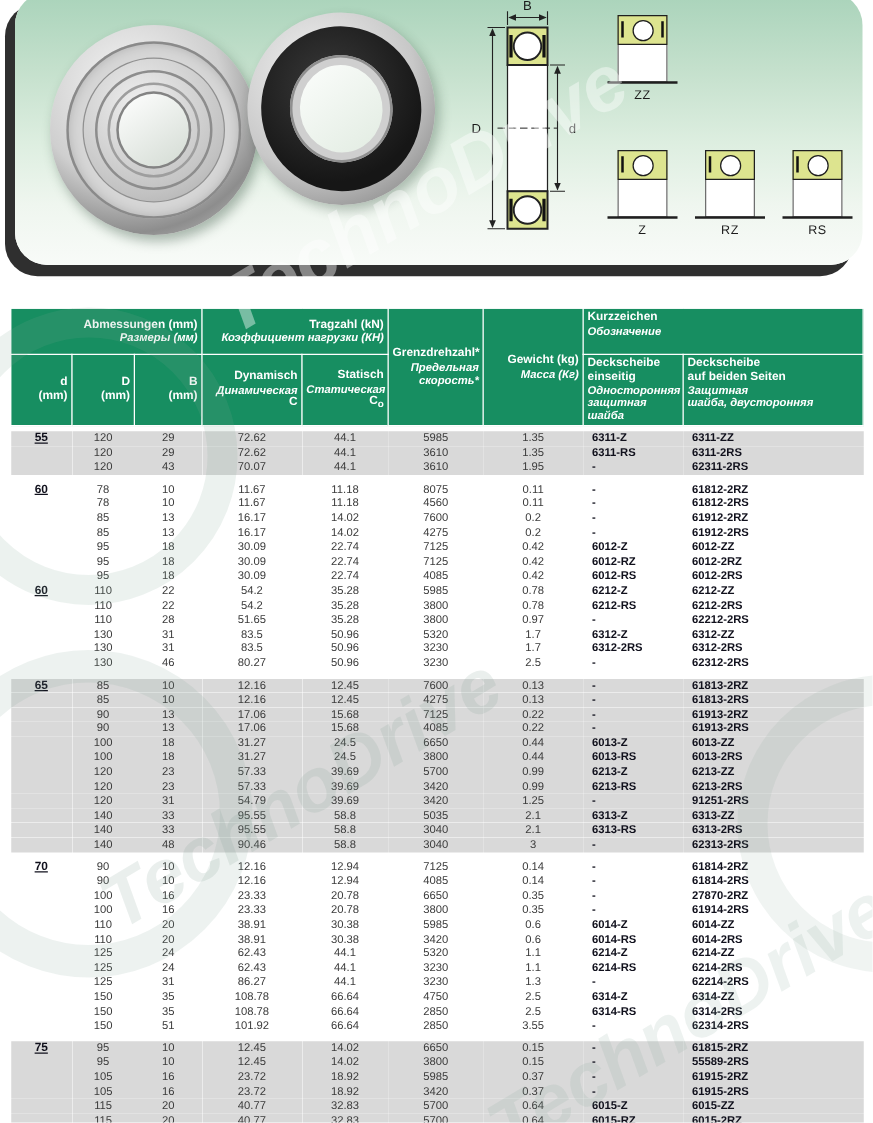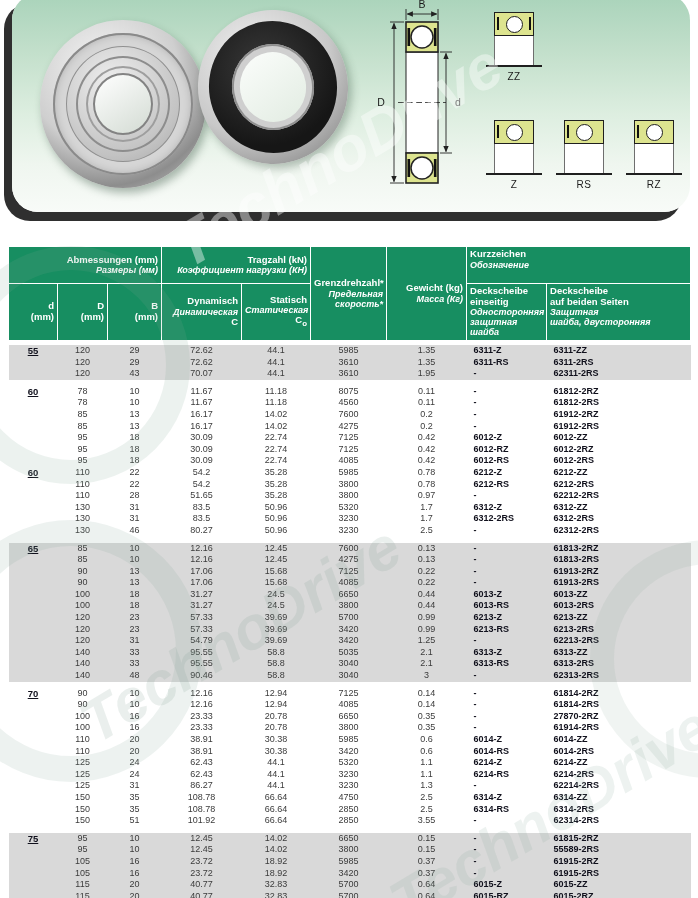--- a/index.html
+++ b/index.html
@@ -170,32 +170,32 @@
   </div>
   <div class="mini">
     <div class="mini-box">
       <div class="mini-top">
           <i class="sl"></i>
           <div class="mini-ball"></div>
         </div>
       <div class="mini-bot"></div>
         <div class="mini-base"></div>
     </div>
-    <div class="mini-label">RS</div>
+    <div class="mini-label">RZ</div>
   </div>
   <div class="mini">
     <div class="mini-box">
       <div class="mini-top">
           <i class="sl"></i>
           <div class="mini-ball"></div>
         </div>
       <div class="mini-bot"></div>
         <div class="mini-base"></div>
     </div>
-    <div class="mini-label">RZ</div>
+    <div class="mini-label">RS</div>
   </div>
 </div>
 
 <div class="tbl-wrap">
   <table>
     <colgroup>
       <col class="w0">
         <col class="w1">
         <col class="w2">
         <col class="w3">
@@ -541,21 +541,21 @@
         </tr>
         <tr class="gray">
           <td class="c0"></td>
           <td class="c1">120</td>
           <td class="c2">31</td>
           <td class="c3">54.79</td>
           <td class="c4">39.69</td>
           <td class="c5">3420</td>
           <td class="c6">1.25</td>
           <td class="c7">-</td>
-          <td class="c8">62213-2RS</td>
+          <td class="c8">91251-2RS</td>
         </tr>
         <tr class="gray">
           <td class="c0"></td>
           <td class="c1">140</td>
           <td class="c2">33</td>
           <td class="c3">95.55</td>
           <td class="c4">58.8</td>
           <td class="c5">5035</td>
           <td class="c6">2.1</td>
           <td class="c7">6313-Z</td>

